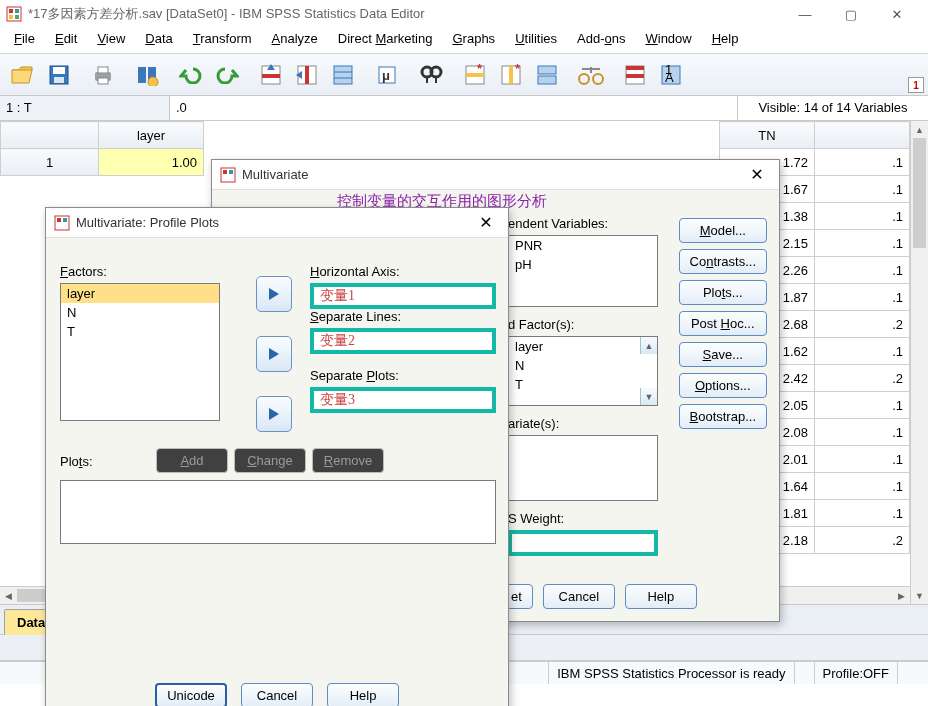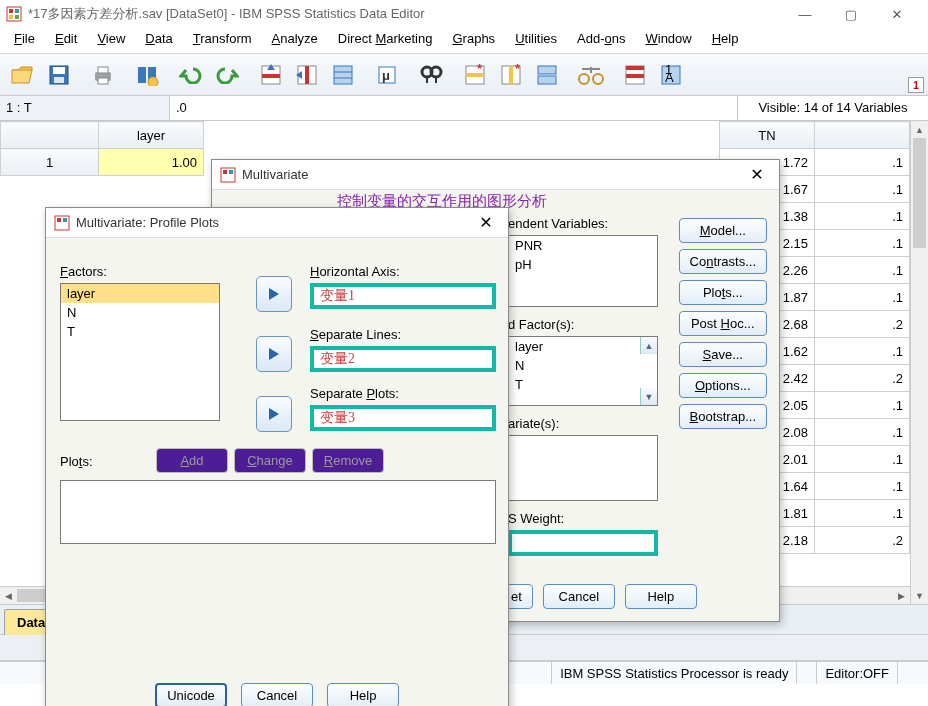--- a/index.html
+++ b/index.html
@@ -49,21 +49,21 @@
 
   
   .dialog { position: absolute; background: #f5f5f0; border: 1px solid #8a8a8a; box-shadow: 2px 3px 8px rgba(0,0,0,0.25); }
   .dialog .dlg-title { height: 30px; display:flex; align-items:center; padding: 0 8px; background:#fff; border-bottom:1px solid #ddd; }
   .dialog .dlg-title .dlg-icon { width:16px; height:16px; margin-right:6px;}
   .dialog .dlg-title .t { flex:1; color:#333;}
   .dialog .dlg-title .x { width:28px; text-align:center; font-size:16px; cursor:default;}
 
   .btn { border:1px solid #5b8cc7; border-radius:4px; background: linear-gradient(#fcfefe,#e3edf7); padding: 4px 10px; min-width:72px; text-align:center; cursor:default; }
   .btn.default { border:2px solid #2b5fa3; padding:3px 9px; }
-  .btn.disabled { color:#9a9a9a; border-color:#bcbcbc; background:#4c1d95;}
+  .btn.disabled { color:#9a9a9a; border-color:#bcbcbc; background:#404040;}
 
   .arrow-btn { width:36px; height:36px; border:1px solid #6a93c4; border-radius:5px; background: linear-gradient(#fafdff,#d9e7f6); display:flex; align-items:center; justify-content:center;}
   .arrow-btn svg { fill:#2b64a8;}
 
   .listbox { background:#fff; border:1px solid #7a7a7a; overflow:auto; }
   .listbox .item { padding:2px 6px; }
   .listbox .item.sel { background:#ffe089; }
   .textfield { background:#fff; border:4px solid #14b8a6; height:26px; padding:0 6px; }
   .textfield.red { color:#c44; font-family: "SimSun", serif; font-size:14px; display:flex; align-items:center;}
   .lbl { color:#000; }
@@ -346,21 +346,21 @@
   <div class="tab active">Data View</div>
   <div class="tab">Profile View</div>
 </div>
 
 <div class="gap-bar"></div>
 
 <div class="status-bar">
   <div class="spacer"></div>
   <div class="seg">IBM SPSS Statistics Processor is ready</div>
   <div class="seg" style="width:20px;"></div>
-  <div class="seg">Editor:OFF</div>
+  <div class="seg">Profile:OFF</div>
   <div class="seg" style="width:30px;border-right:none;"></div>
 </div>
 
 <div class="dialog" style="left:211px; top:159px; width:569px; height:463px;">
   <div class="dlg-title">
     <span class="dlg-icon"><svg viewBox="0 0 16 16">
           <rect x="1" y="1" width="14" height="14" fill="#fff" stroke="#c33"></rect>
           <rect x="3" y="3" width="4" height="4" fill="#c33"></rect>
           <rect x="9" y="3" width="4" height="4" fill="#39a"></rect>
         </svg></span>
@@ -439,21 +439,21 @@
     </div>
   <div class="arrow-btn" style="position:absolute; left:210px; top:188px;">
       <svg width="16" height="16">
         <path d="M3 2l10 6-10 6z"></path>
       </svg>
     </div>
 
   <div style="position:absolute; left:264px; top:56px; width:186px;">
     <div class="lbl"><u>H</u>orizontal Axis:</div>
     <div class="textfield red" style="margin-top:4px;">变量1</div>
-    <div class="lbl" style="margin-top:18px;"><u>S</u>eparate Lines:</div>
+    <div class="lbl" style="margin-top:0;"><u>S</u>eparate Lines:</div>
     <div class="textfield red" style="margin-top:4px;">变量2</div>
     <div class="lbl" style="margin-top:14px;">Separate <u>P</u>lots:</div>
     <div class="textfield red" style="margin-top:4px;">变量3</div>
   </div>
 
   <div style="position:absolute; left:14px; top:246px;">
     <span class="lbl">Plo<u>t</u>s:</span>
   </div>
   <div style="position:absolute; left:110px; top:240px; display:flex; gap:6px;">
     <div class="btn disabled"><u>A</u>dd</div>

